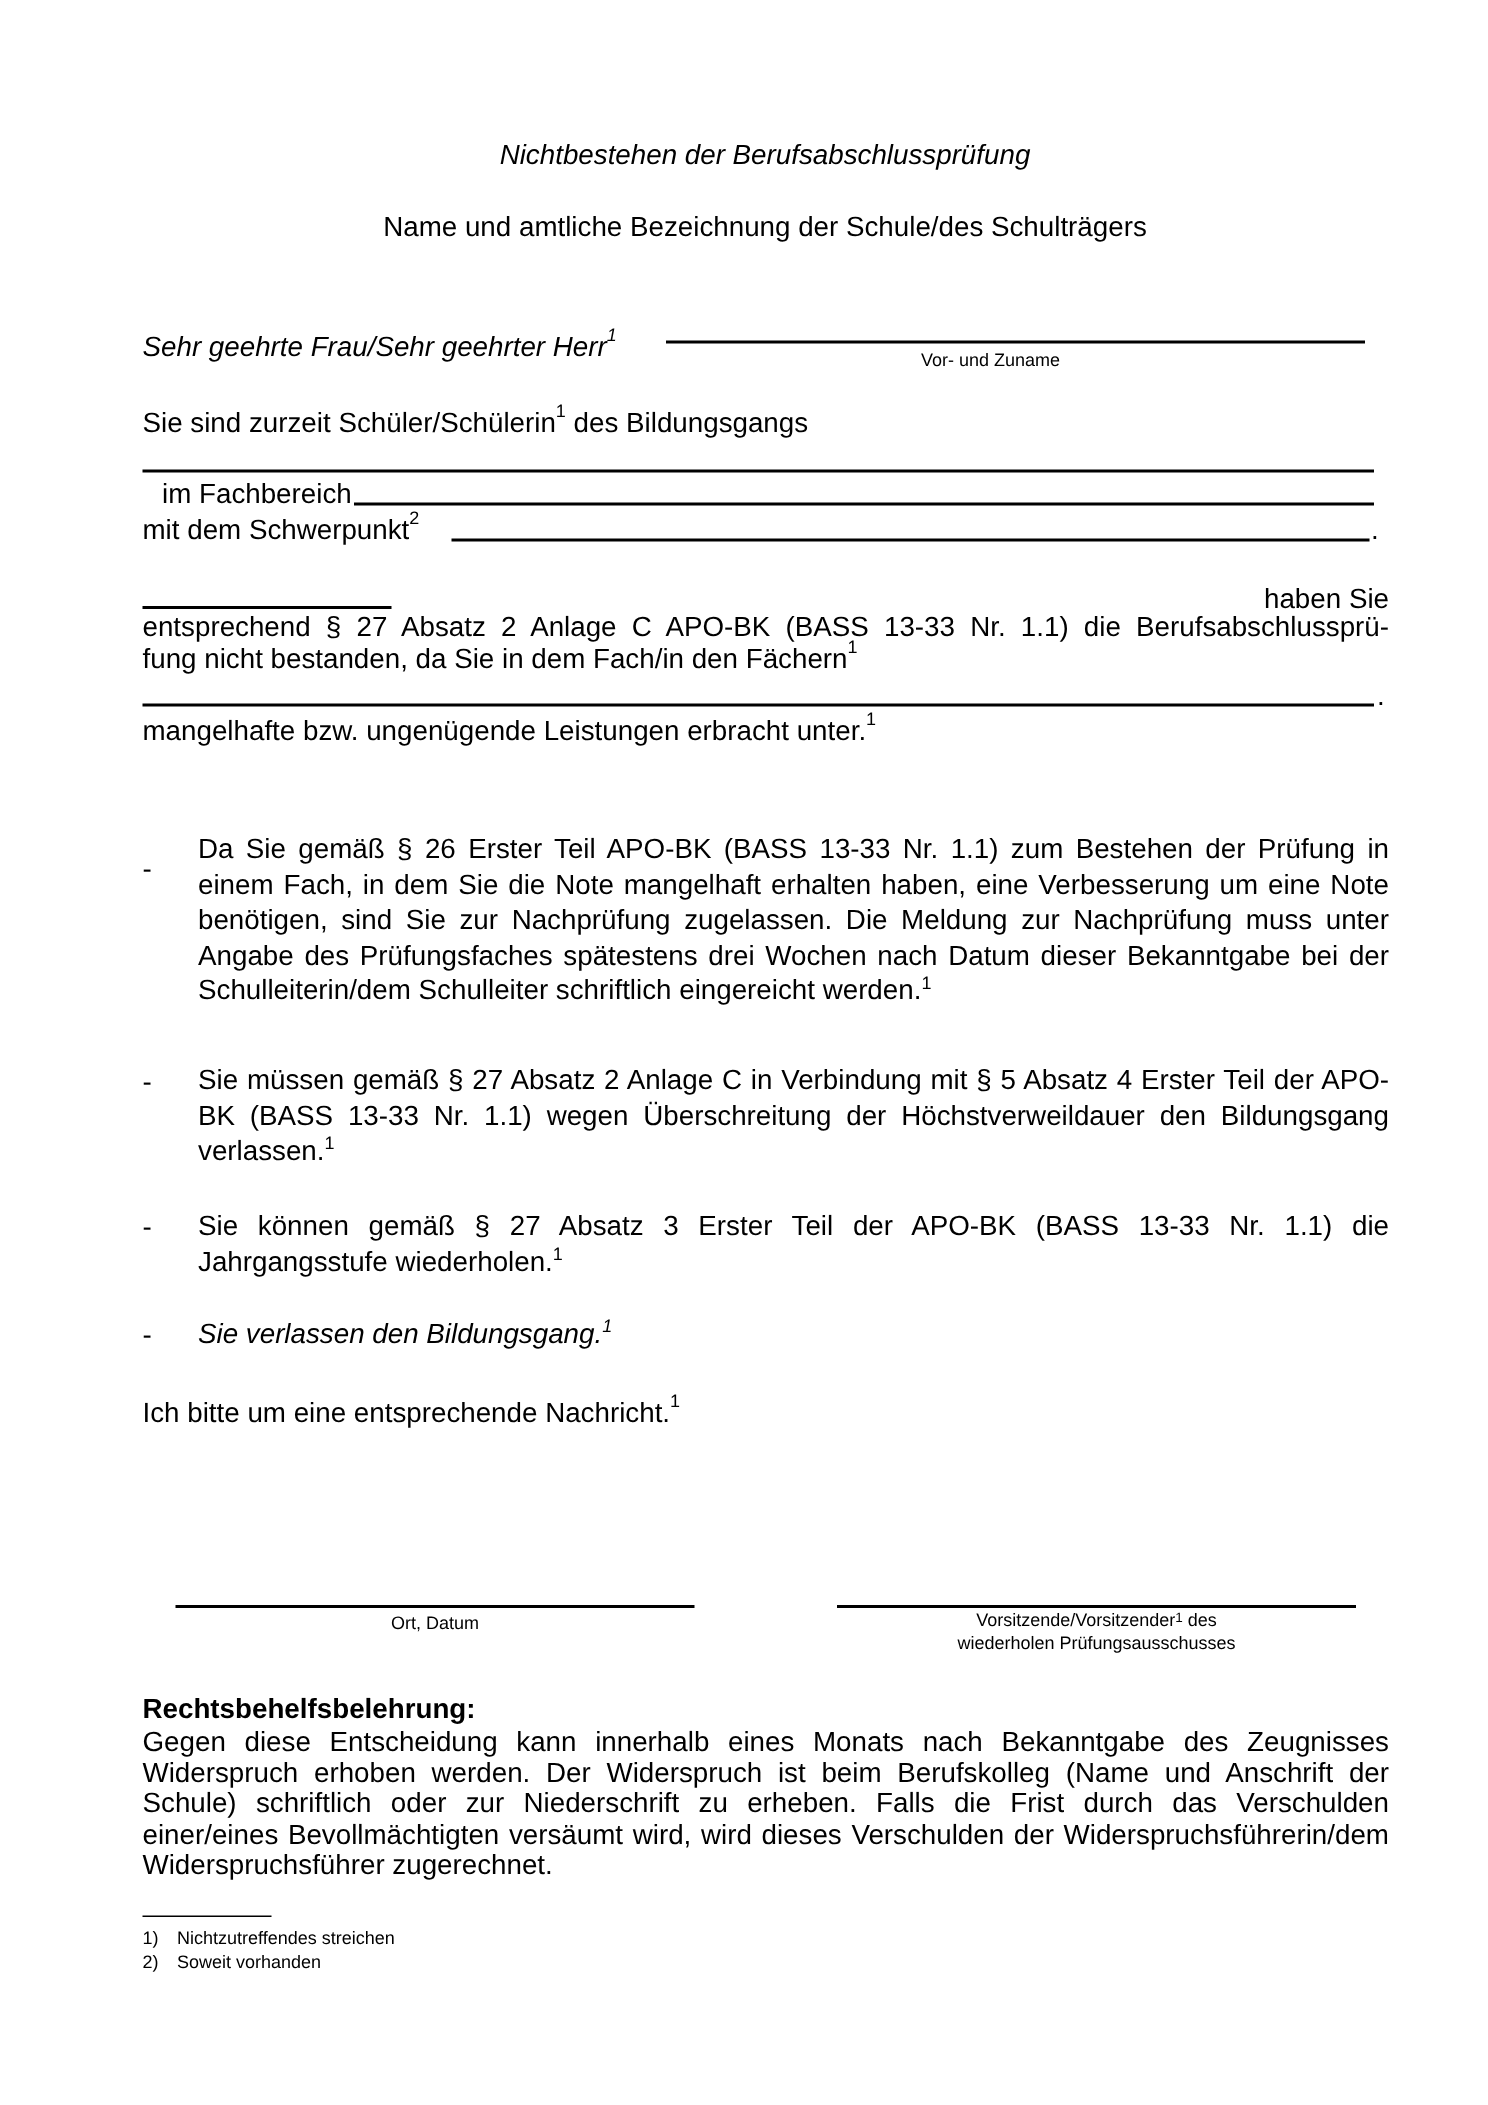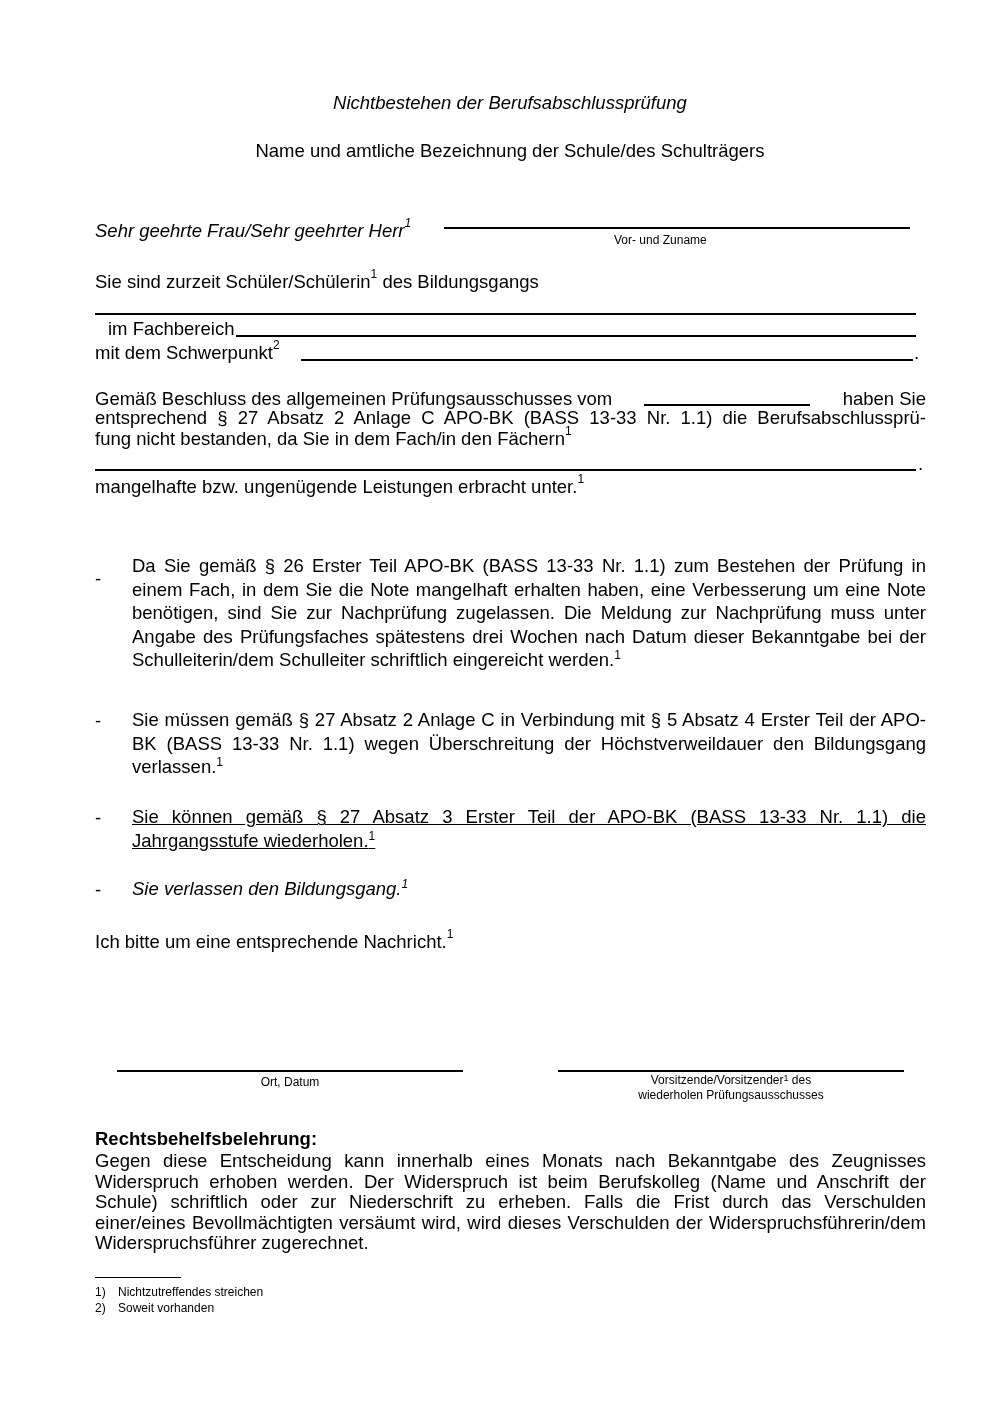--- a/index.html
+++ b/index.html
@@ -39,21 +39,20 @@
 <div class="abs" style="left:95px; top:318px;margin-left:13px;">im Fachbereich</div>
 <div class="line" style="left:236px; top:335px; width:680px;"></div>
 
 <div class="abs" style="left:95px; top:342px;">
   <span>mit dem Schwerpunkt</span><sup>2</sup>
 </div>
 <div class="line" style="left:301px; top:359px; width:612px;"></div>
 <div class="abs" style="left:914px; top:342px;">.</div>
 
 <div class="abs" style="left:95px; top:388px; width:831px; display:flex; justify-content:space-between;">
-  <span>Gemäß Beschluss des allgemeinen Prüfungsausschusses vom</span>
   <span style="display:inline-block; width:166px; border-bottom:2px solid #000; height:16px;"></span>
   <span>haben Sie</span>
 </div>
 <div class="abs just-full" style="left:95px; top:407px; width:831px;">entsprechend § 27 Absatz 2 Anlage C APO-BK (BASS 13-33 Nr. 1.1) die Berufsabschlussprü-</div>
 <div class="abs" style="left:95px; top:428px;">
   <span>fung nicht bestanden, da Sie in dem Fach/in den Fächern</span><sup>1</sup>
 </div>
 <div class="line" style="left:95px; top:469px; width:821px;"></div>
 <div class="abs" style="left:918px; top:453px;">.</div>
 <div class="abs" style="left:95px; top:476px;">
@@ -64,21 +63,21 @@
 <div class="bullet-text" style="top:554px;">
   <span>Da Sie gemäß § 26 Erster Teil APO-BK (BASS 13-33 Nr. 1.1) zum Bestehen der Prüfung in einem Fach, in dem Sie die Note mangelhaft erhalten haben, eine Verbesserung um eine Note benötigen, sind Sie zur Nachprüfung zugelassen. Die Meldung zur Nachprüfung muss unter Angabe des Prüfungsfaches spätestens drei Wochen nach Datum dieser Bekanntgabe bei der Schulleiterin/dem Schulleiter schriftlich eingereicht werden.</span><sup>1</sup>
 </div>
 
 <div class="bullet-dash" style="top:710px;">-</div>
 <div class="bullet-text" style="top:708px;">
   <span>Sie müssen gemäß § 27 Absatz 2 Anlage C in Verbindung mit § 5 Absatz 4 Erster Teil der APO-BK (BASS 13-33 Nr. 1.1) wegen Überschreitung der Höchstverweildauer den Bildungsgang verlassen.</span><sup>1</sup>
 </div>
 
 <div class="bullet-dash" style="top:807px;">-</div>
-<div class="bullet-text" style="top:805px;text-decoration:underline;">
+<div class="bullet-text" style="top:805px;">
   <span>Sie können gemäß § 27 Absatz 3 Erster Teil der APO-BK (BASS 13-33 Nr. 1.1) die Jahrgangsstufe wiederholen.</span><sup>1</sup>
 </div>
 
 <div class="bullet-dash" style="top:879px;">-</div>
 <div class="bullet-text" style="top:877px;font-style:italic;">
   <span>Sie verlassen den Bildungsgang.</span><sup>1</sup>
 </div>
 
 <div class="abs" style="left:95px; top:931px;text-align:center;">
   <span>Ich bitte um eine entsprechende Nachricht.</span><sup>1</sup>

